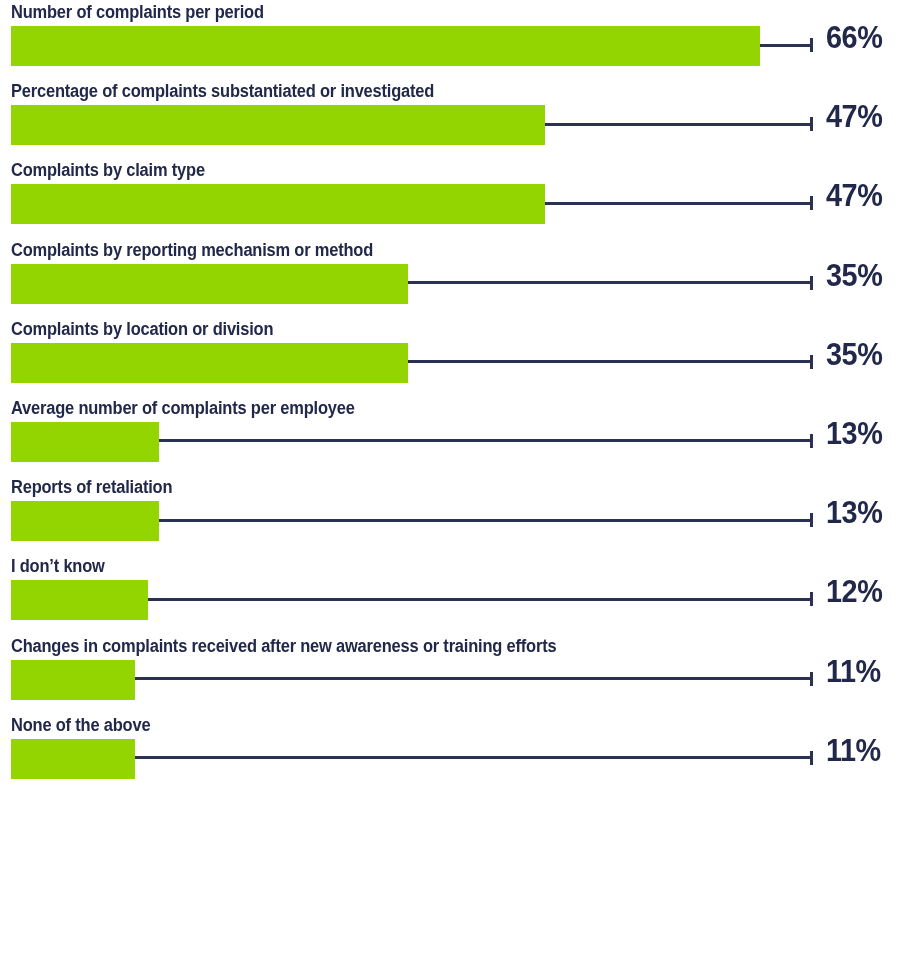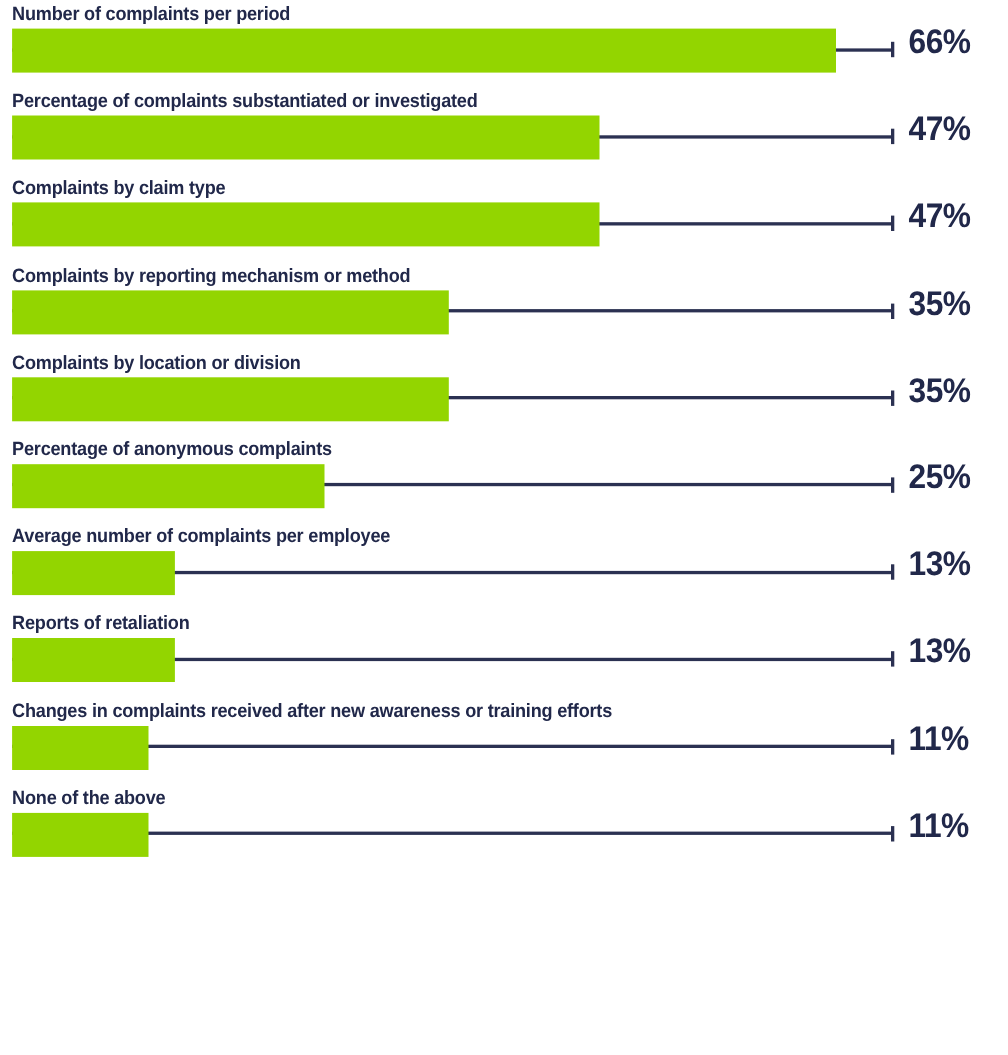--- a/index.html
+++ b/index.html
@@ -144,29 +144,20 @@
   <div class="row">
     <div class="row-label">Complaints by location or division</div>
     <div class="track">
       <div class="leader"></div>
       <div class="leader-cap"></div>
       <div class="bar" style="width: 397px;"></div>
     </div>
     <div class="value">35%</div>
   </div>
 
-  <div class="row">
-    <div class="row-label">Percentage of anonymous complaints</div>
-    <div class="track">
-      <div class="leader"></div>
-      <div class="leader-cap"></div>
-      <div class="bar" style="width: 284px;"></div>
-    </div>
-    <div class="value">25%</div>
-  </div>
 
   <div class="row">
     <div class="row-label">Average number of complaints per employee</div>
     <div class="track">
       <div class="leader"></div>
       <div class="leader-cap"></div>
       <div class="bar" style="width: 148px;"></div>
     </div>
     <div class="value">13%</div>
   </div>
@@ -174,20 +165,29 @@
   <div class="row">
     <div class="row-label">Reports of retaliation</div>
     <div class="track">
       <div class="leader"></div>
       <div class="leader-cap"></div>
       <div class="bar" style="width: 148px;"></div>
     </div>
     <div class="value">13%</div>
   </div>
 
+  <div class="row">
+    <div class="row-label">I don’t know</div>
+    <div class="track">
+      <div class="leader"></div>
+      <div class="leader-cap"></div>
+      <div class="bar" style="width: 137px;"></div>
+    </div>
+    <div class="value">12%</div>
+  </div>
 
   <div class="row">
     <div class="row-label">Changes in complaints received after new awareness or training efforts</div>
     <div class="track">
       <div class="leader"></div>
       <div class="leader-cap"></div>
       <div class="bar" style="width: 124px;"></div>
     </div>
     <div class="value">11%</div>
   </div>

